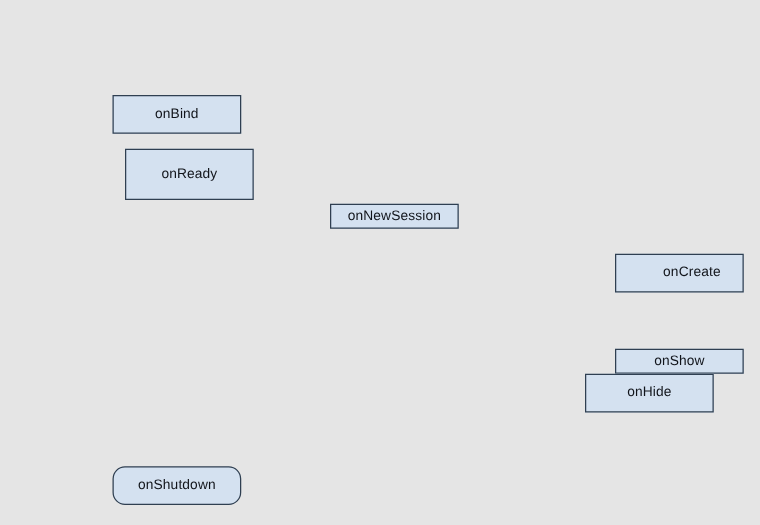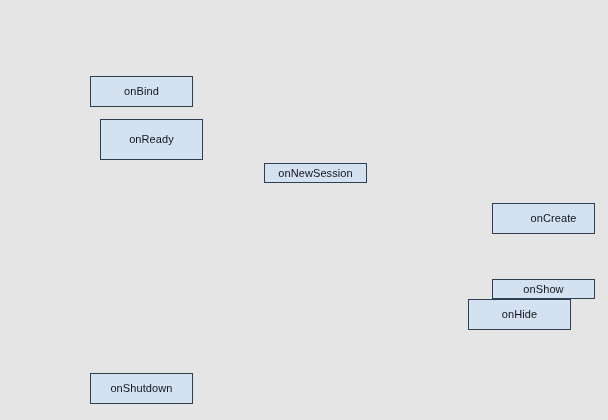--- a/index.html
+++ b/index.html
@@ -58,18 +58,18 @@
   </div>
 
   <div class="node" style="left:492px; top:251px; width:103px; height:20px;margin-top:28px;">
     <span class="node-label">onShow</span>
   </div>
 
   <div class="node" style="left:468px; top:299px; width:103px; height:31px;">
     <span class="node-label">onHide</span>
   </div>
 
-  <div class="node" style="left:90px; top:373px; width:103px; height:31px;">
+  <div class="node" style="left:90px; top:373px; width:103px; height:31px;border-radius:10px;">
     <span class="node-label">onShutdown</span>
   </div>
 
 
 </div>
 
 </body></html>

